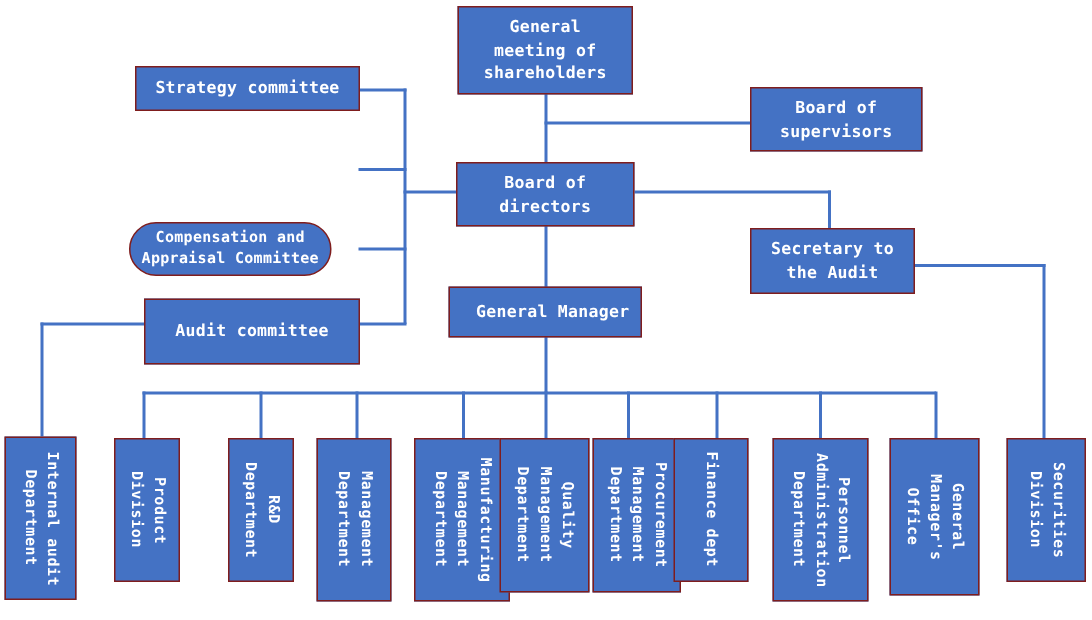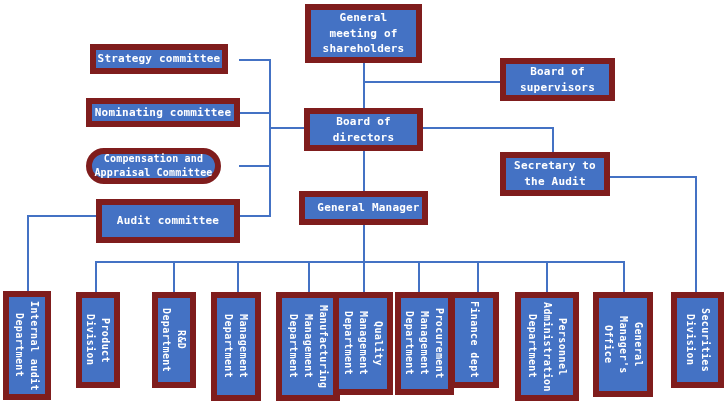--- a/index.html
+++ b/index.html
@@ -11,21 +11,21 @@
     position: relative;
     width: 728px;
     height: 413px;
     background: #ffffff;
     font-family: "DejaVu Sans Mono", "Liberation Mono", monospace;
     overflow: hidden;
   }
   .node {
     position: absolute;
     background: #4472C4;
-    border: 6px solid #7f1d1d;
+    border: 1px solid #7f1d1d;
     color: #ffffff;
     display: flex;
     align-items: center;
     justify-content: center;
     text-align: center;
     box-sizing: border-box;
     font-size: 11px;
     line-height: 1.45;
     letter-spacing: 0.2px;
     font-weight: 700;
@@ -109,27 +109,24 @@
 
   <div class="node" style="left:500px; top:152px; width:110px; height:44px;">
     <span>Secretary to
 the Audit</span>
   </div>
 
   <div class="node" style="left:299px; top:191px; width:129px; height:34px;padding-left:10px;">
     <span>General Manager</span>
   </div>
 
-  <div class="node" style="left:90px; top:44px; width:138px; height:30px;">
+  <div class="node" style="left:90px; top:44px; width:150px; height:30px;">
     <span>Strategy committee</span>
   </div>
 
-  <div class="node" style="left:86px; top:98px; width:154px; height:29px;">
-    <span>Nominating committee</span>
-  </div>
 
   <div class="node small" style="left:86px; top:148px; width:135px; height:36px;border-radius:18px;">
     <span>Compensation and
 Appraisal Committee</span>
   </div>
 
   <div class="node" style="left:96px; top:199px; width:144px; height:44px;">
     <span>Audit committee</span>
   </div>
 

